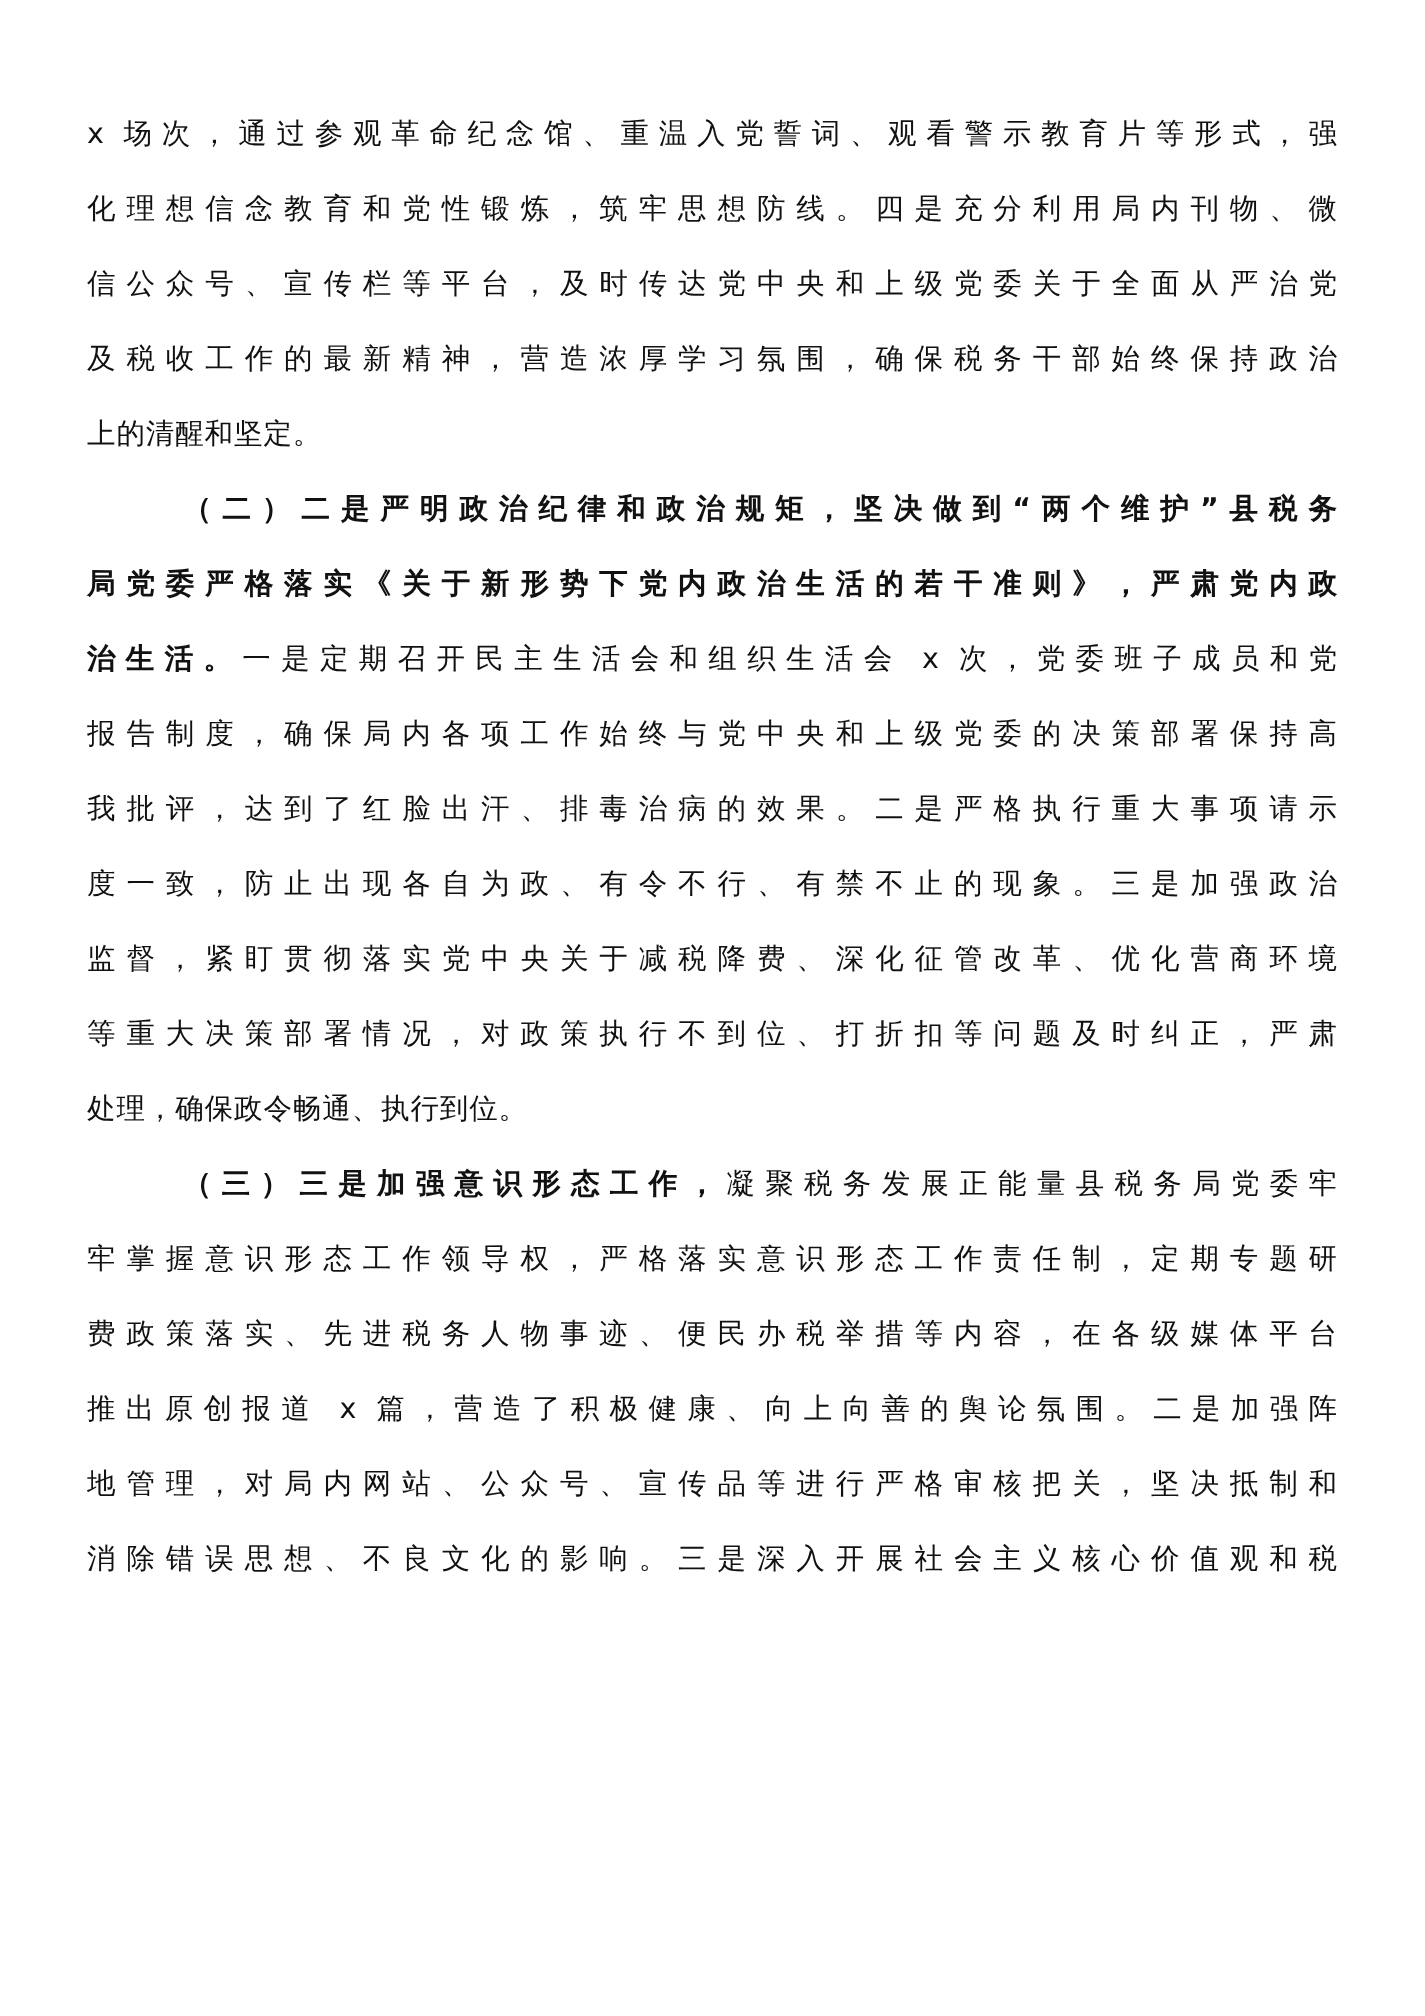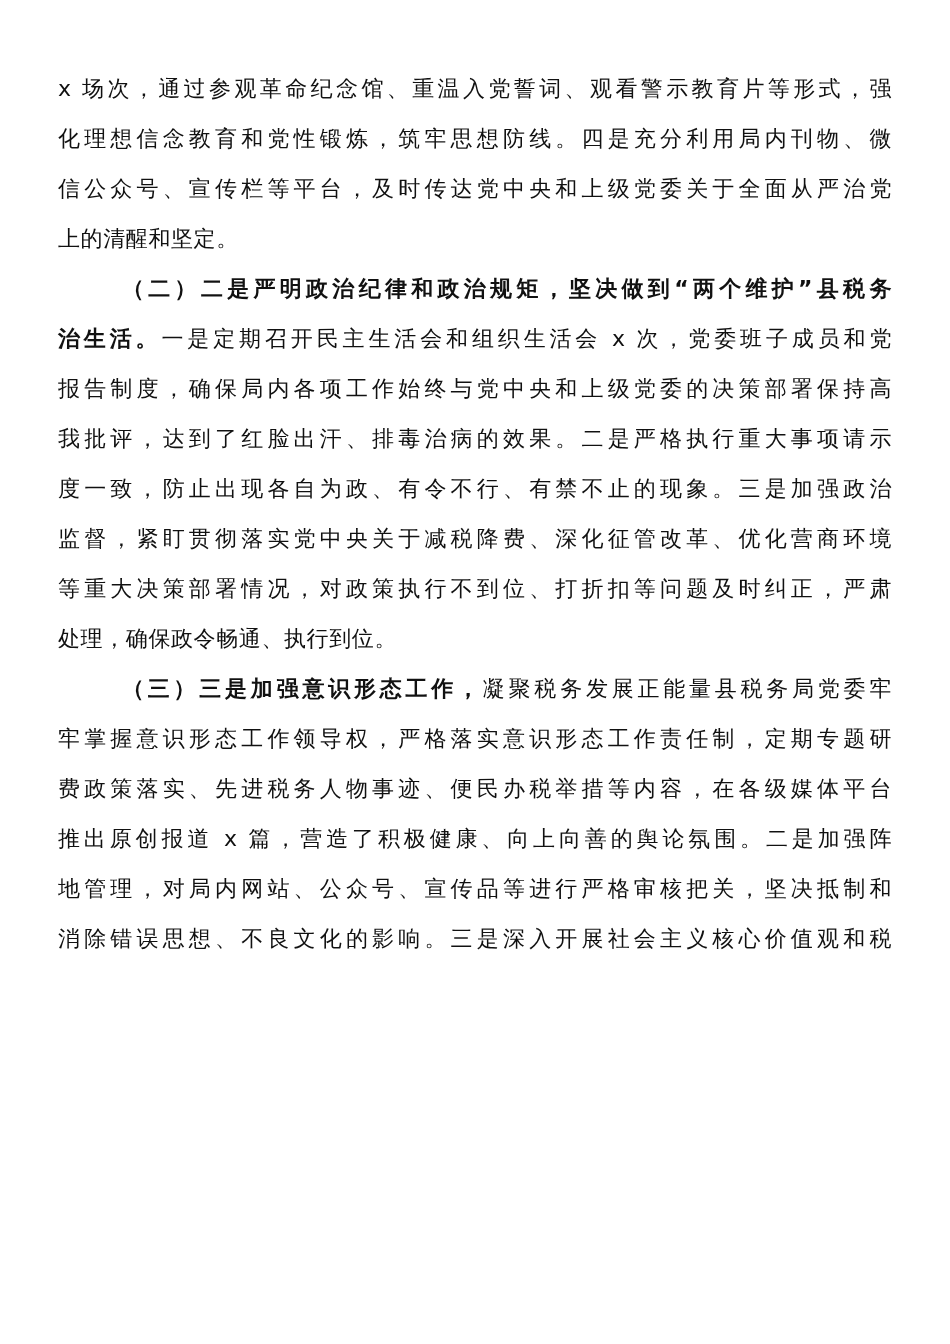--- a/index.html
+++ b/index.html
@@ -17,21 +17,21 @@
     }
     .page {
       position: absolute;
       left: 58px;
       top: 64px;
       width: 834px;
     }
     .line {
       height: 50px;
       line-height: 50px;
-      font-size: 22px;
+      font-size: 19px;
       white-space: nowrap;
       overflow: visible;
       letter-spacing: 0.6px;
     }
     .line.justify {
       text-align: justify;
       text-align-last: justify;
     }
     .line.indent {
       padding-left: 64px;
@@ -42,25 +42,27 @@
   </style>
 </head>
 <body>
 
 <div class="page">
 
   <div>
     <div class="line justify"><span>x 场次，通过参观革命纪念馆、重温入党誓词、观看警示教育片等形式，强</span></div>
     <div class="line justify"><span>化理想信念教育和党性锻炼，筑牢思想防线。四是充分利用局内刊物、微</span></div>
     <div class="line justify"><span>信公众号、宣传栏等平台，及时传达党中央和上级党委关于全面从严治党</span></div>
+    <div class="line justify"><span>及税收工作的最新精神，营造浓厚学习氛围，确保税务干部始终保持政治</span></div>
     <div class="line"><span>上的清醒和坚定。</span></div>
   </div>
 
   <div>
     <div class="line justify indent"><span class="b">（二）二是严明政治纪律和政治规矩，坚决做到“两个维护”县税务</span></div>
+    <div class="line justify"><span class="b">局党委严格落实《关于新形势下党内政治生活的若干准则》，严肃党内政</span></div>
     <div class="line justify"><span class="b">治生活。</span><span>一是定期召开民主生活会和组织生活会 x 次，党委班子成员和党</span></div>
     <div class="line justify"><span>报告制度，确保局内各项工作始终与党中央和上级党委的决策部署保持高</span></div>
     <div class="line justify"><span>我批评，达到了红脸出汗、排毒治病的效果。二是严格执行重大事项请示</span></div>
     <div class="line justify"><span>度一致，防止出现各自为政、有令不行、有禁不止的现象。三是加强政治</span></div>
     <div class="line justify"><span>监督，紧盯贯彻落实党中央关于减税降费、深化征管改革、优化营商环境</span></div>
     <div class="line justify"><span>等重大决策部署情况，对政策执行不到位、打折扣等问题及时纠正，严肃</span></div>
     <div class="line"><span>处理，确保政令畅通、执行到位。</span></div>
   </div>
 
   <div>

